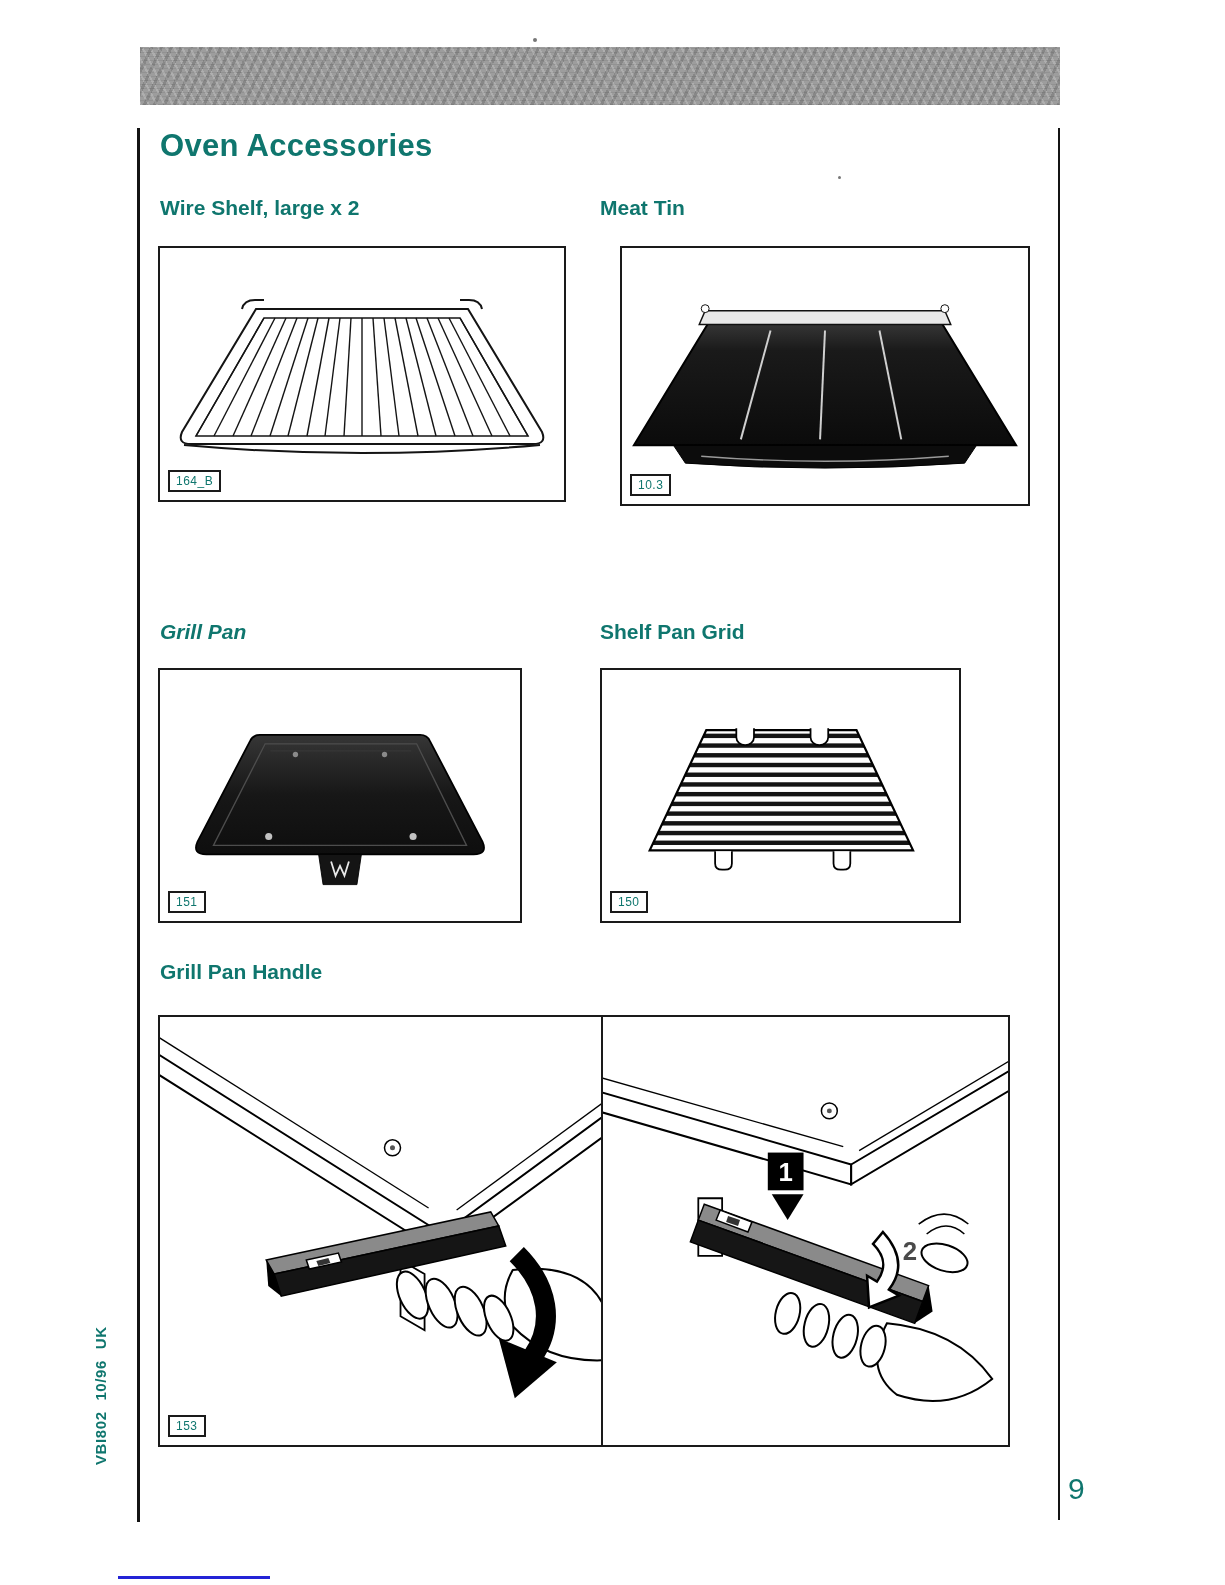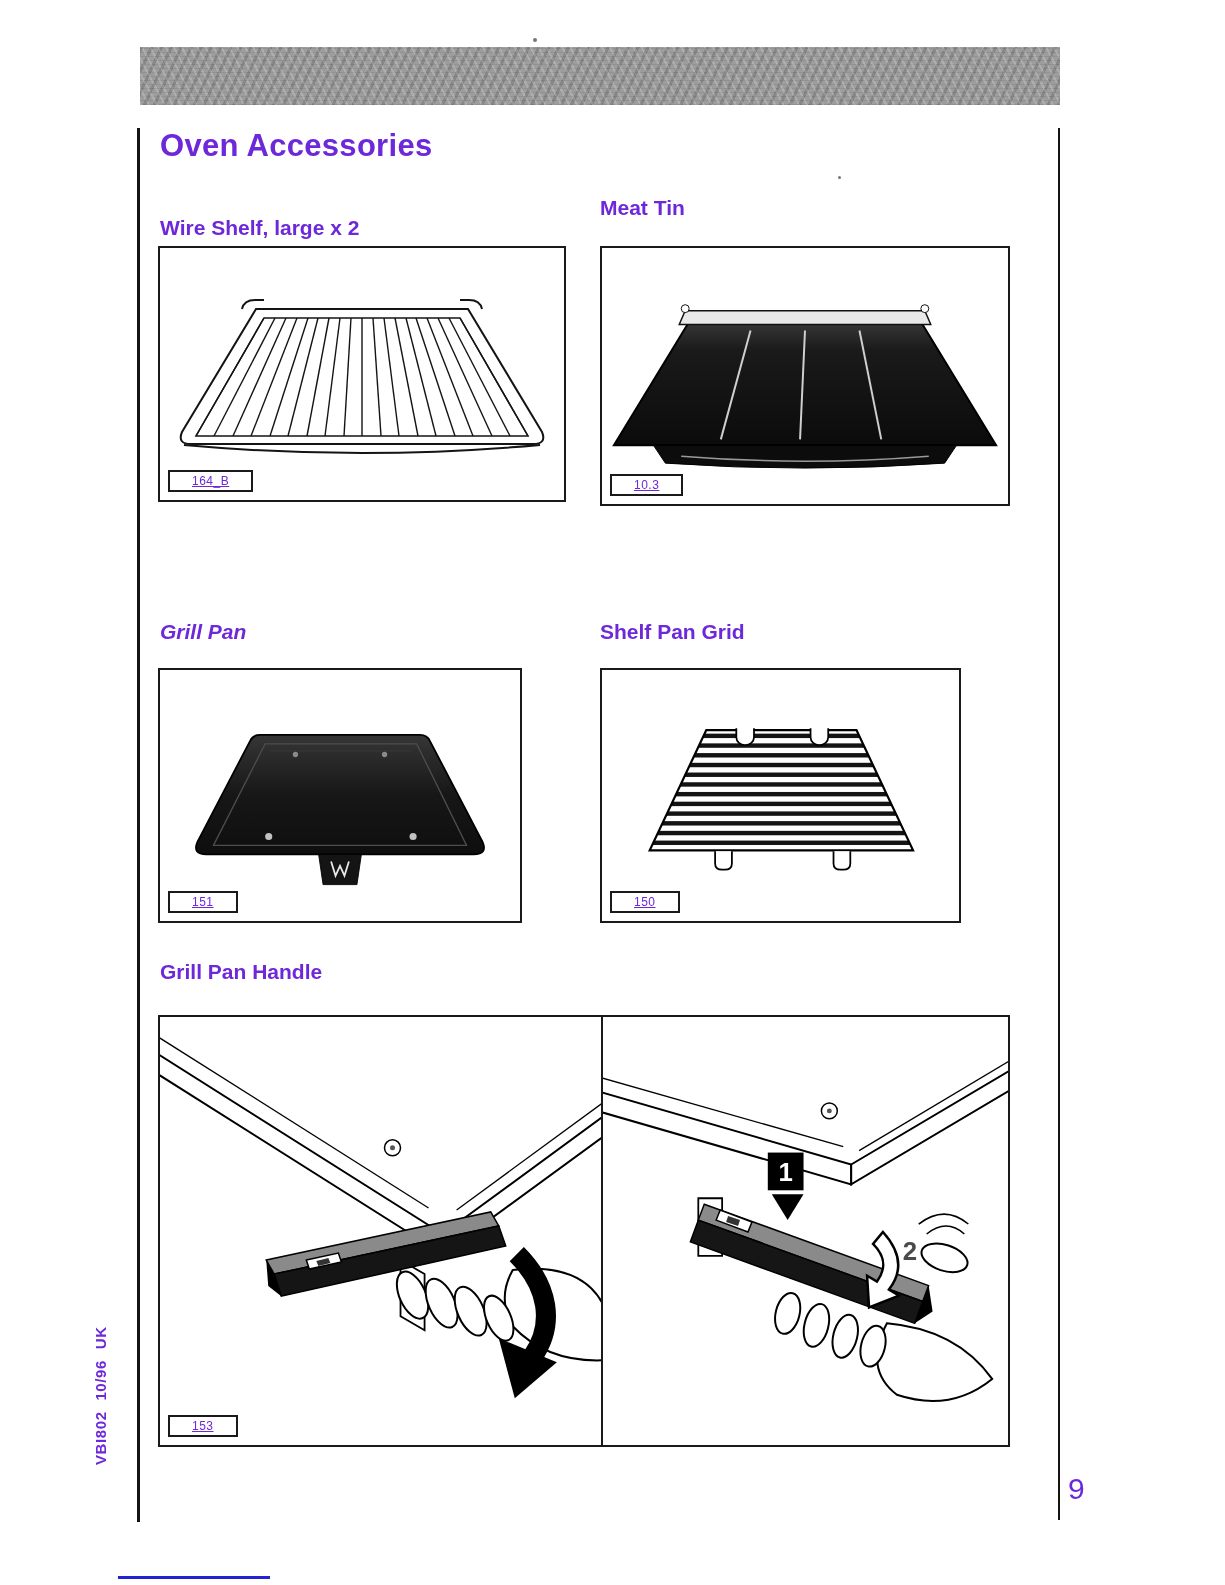--- a/index.html
+++ b/index.html
@@ -1,43 +1,43 @@
 <!DOCTYPE html>
 <html><head>
 <meta charset="utf-8">
 <style>
   html,body { margin:0; padding:0; background:#ffffff; }
   .page {
     position:relative; width:1225px; height:1585px; background:#ffffff;
-    font-family:"Liberation Sans", sans-serif; color:#6d28d9; overflow:hidden;
+    font-family:"Liberation Sans", sans-serif; color:#0f766e; overflow:hidden;
   }
   .header-band {
     position:absolute; left:140px; top:47px; width:920px; height:58px;
     background:
       repeating-linear-gradient(115deg, rgba(0,0,0,0.14) 0 3px, rgba(0,0,0,0) 3px 9px),
       repeating-linear-gradient(62deg, rgba(255,255,255,0.18) 0 2px, rgba(255,255,255,0) 2px 7px),
       repeating-linear-gradient(0deg, rgba(0,0,0,0.07) 0 1px, rgba(0,0,0,0) 1px 4px),
       #9d9d9d;
   }
   .rule-left  { position:absolute; left:137px; top:128px; width:3px; height:1394px; background:#141414; }
   .rule-right { position:absolute; left:1058px; top:128px; width:2px; height:1392px; background:#141414; }
   .title { position:absolute; left:160px; top:128px; margin:0; font-size:31px; font-weight:700; letter-spacing:0.3px; }
   .fig-label { position:absolute; font-size:21px; font-weight:700; }
   .fig-box { position:absolute; border:2px solid #1a1a1a; background:#fff; box-sizing:border-box; }
   .fig-box svg { display:block; width:100%; height:100%; }
   .fig-tag {
     position:absolute; left:8px; bottom:8px; border:2px solid #1a1a1a; background:#fff;
-    font-size:12px; line-height:1; padding:3px 22px; letter-spacing:0.5px;text-decoration:underline;
+    font-size:12px; line-height:1; padding:3px 6px; letter-spacing:0.5px;
   }
   #box-wire   { left:158px; top:246px;  width:408px; height:256px; }
-  #box-meat   { left:600px; top:246px;  width:410px; height:260px; }
+  #box-meat   { left:620px; top:246px;  width:410px; height:260px; }
   #box-pan    { left:158px; top:668px;  width:364px; height:255px; }
   #box-grid   { left:600px; top:668px;  width:361px; height:255px; }
   #box-handle { left:158px; top:1015px; width:852px; height:432px; }
-  #lbl-wire   { left:160px; top:196px;margin-top:20px; }
+  #lbl-wire   { left:160px; top:196px; }
   #lbl-meat   { left:600px; top:196px; }
   #lbl-pan    { left:160px; top:620px;font-style:italic; }
   #lbl-grid   { left:600px; top:620px; }
   #lbl-handle { left:160px; top:960px;text-align:right; }
   .handle-panels { display:flex; width:100%; height:100%; }
   .panel { position:relative; height:100%; }
   .panel-left  { width:442px; }
   .panel-right { width:406px; border-left:2px solid #1a1a1a; }
   .panel svg { display:block; width:100%; height:100%; }
   .page-number { position:absolute; left:1068px; top:1472px; font-size:30px; font-weight:400; }

